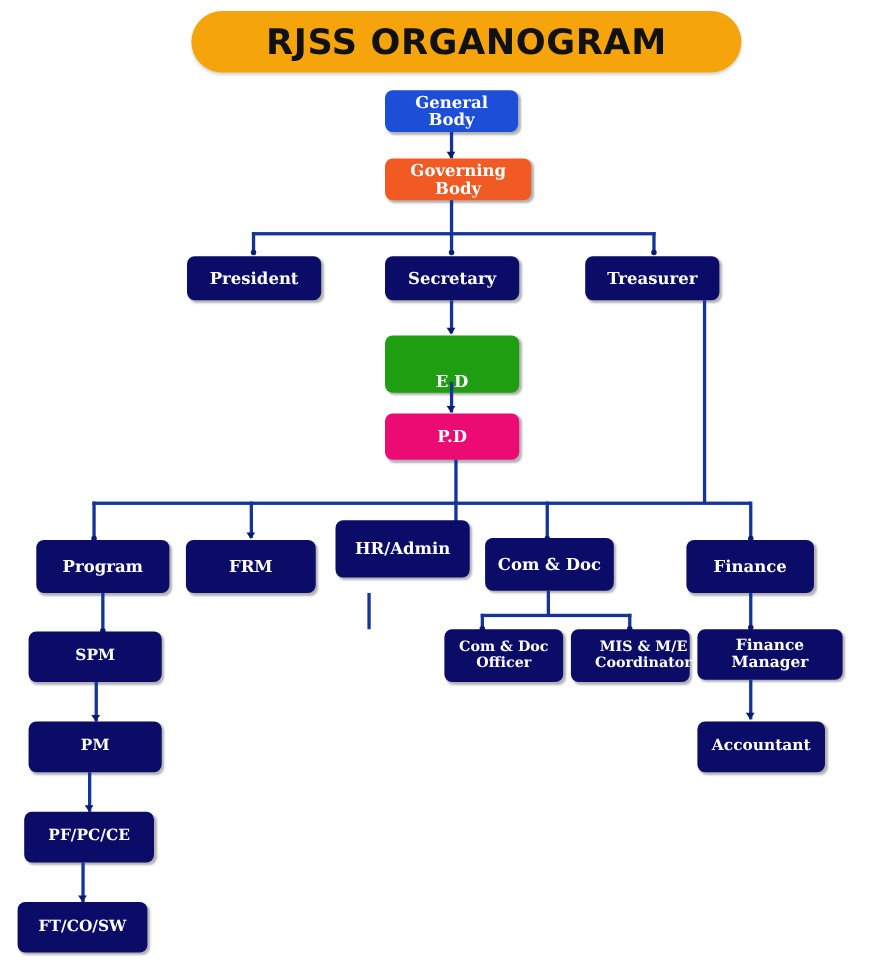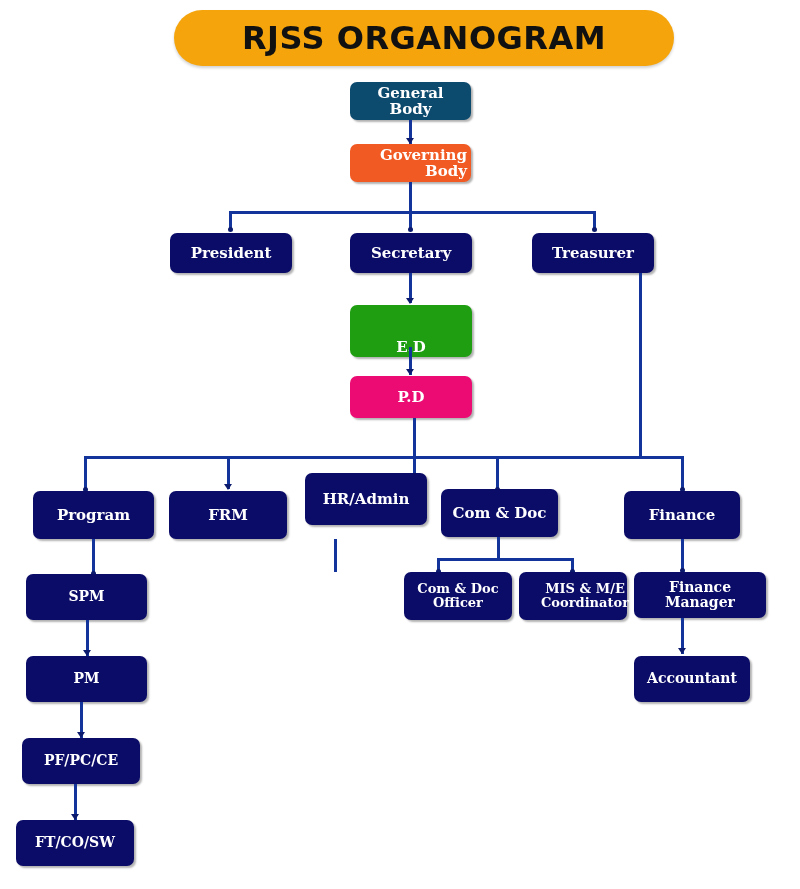--- a/index.html
+++ b/index.html
@@ -51,21 +51,21 @@
     text-align: center;
     color: #ffffff;
     font-weight: bold;
     font-family: "DejaVu Serif", "Liberation Serif", serif;
     box-shadow: 2px 2px 2px rgba(0,0,0,0.30);
     line-height: 1.08;
     padding: 2px 4px;
   }
   .node .label { display: block; white-space: pre-line; }
   .navy   { background: #0B0B68; }
-  .cyan   { background: #0c4a6e; }
+  .cyan   { background: #1d4ed8; }
   .orange { background: #F15A22; }
   .green  { background: #1E9E10; }
   .pink   { background: #EC0A73; }
 
   
   .fs15 { font-size: 15px; }
   .fs14 { font-size: 14px; }
   .fs13 { font-size: 13px; }
 
   
@@ -104,21 +104,21 @@
     <span class="title-text">RJSS ORGANOGRAM</span>
   </div>
 
   <div class="node cyan fs15" style="left:350px; top:82px; width:121px; height:38px;">
     <span class="label">General Body</span>
   </div>
 
   <div class="vline" style="left:409px; top:120px; height:24px;"></div>
   <div class="arrow" style="left:406px; top:138px;"></div>
 
-  <div class="node orange fs15" style="left:350px; top:144px; width:121px; height:38px;text-align:right;">
+  <div class="node orange fs15" style="left:350px; top:144px; width:133px; height:38px;">
     <span class="label">Governing Body</span>
   </div>
 
   <div class="vline" style="left:409px; top:182px; height:31px;"></div>
   <div class="hline" style="left:229px; top:211px; width:367px;"></div>
 
   <div class="vline" style="left:229px; top:211px; height:18px;"></div>
   <div class="dot" style="left:228px; top:227px;"></div>
 
   <div class="vline" style="left:409px; top:211px; height:18px;"></div>

